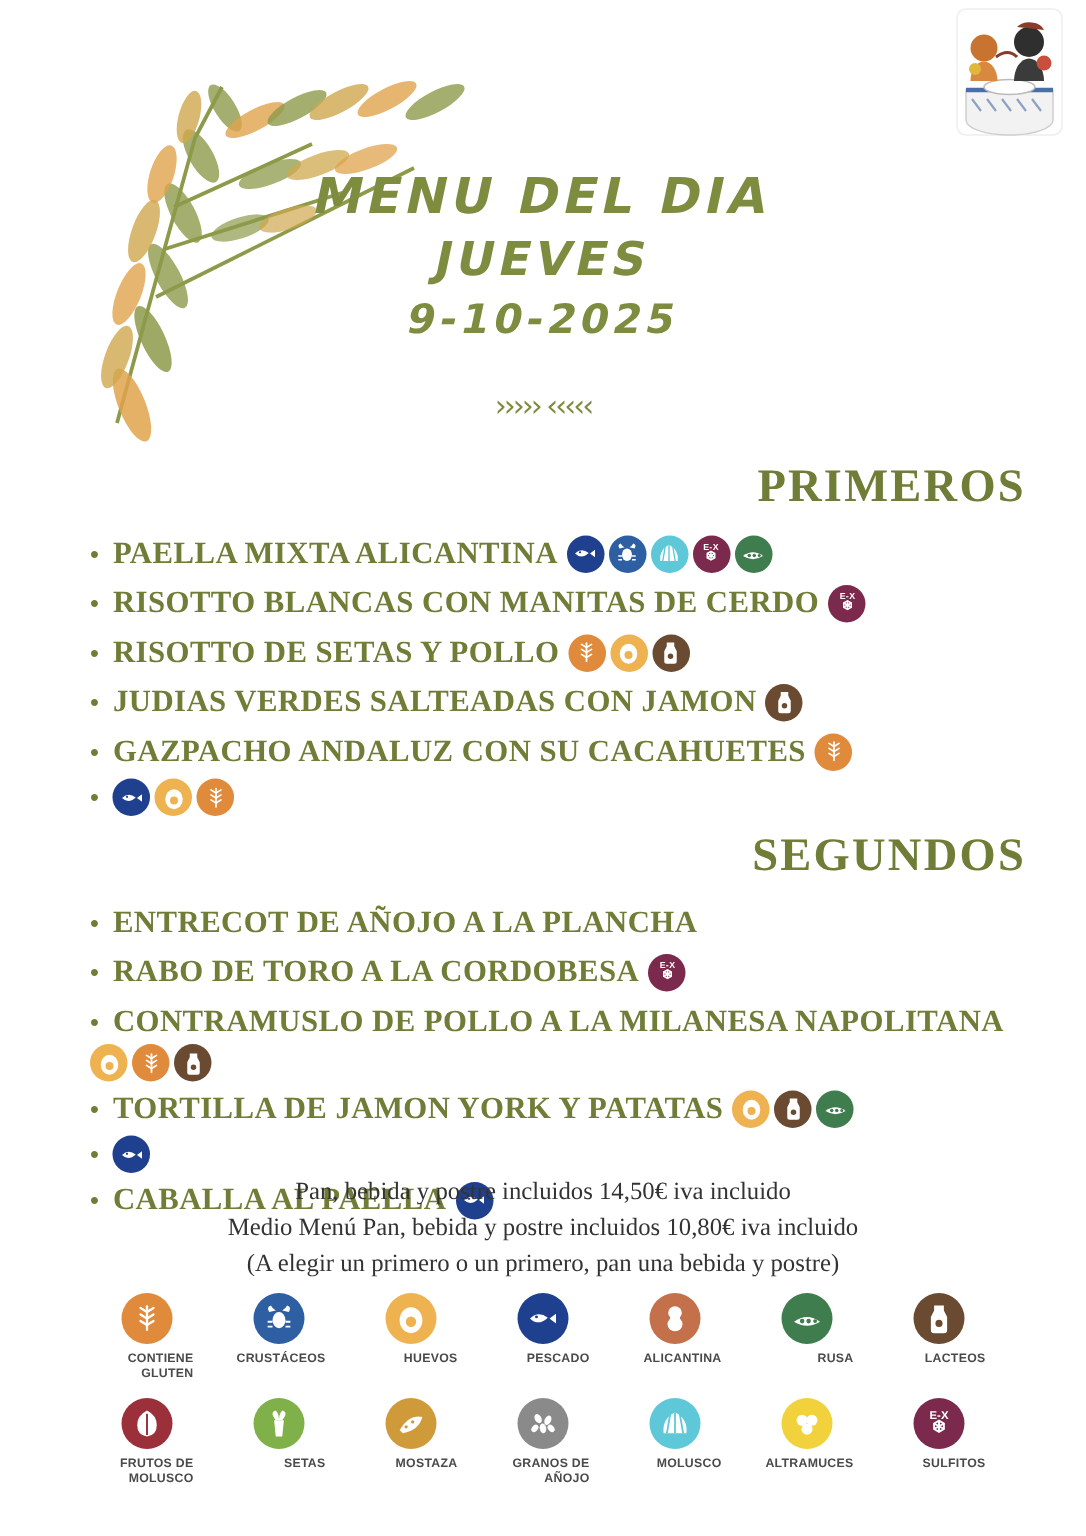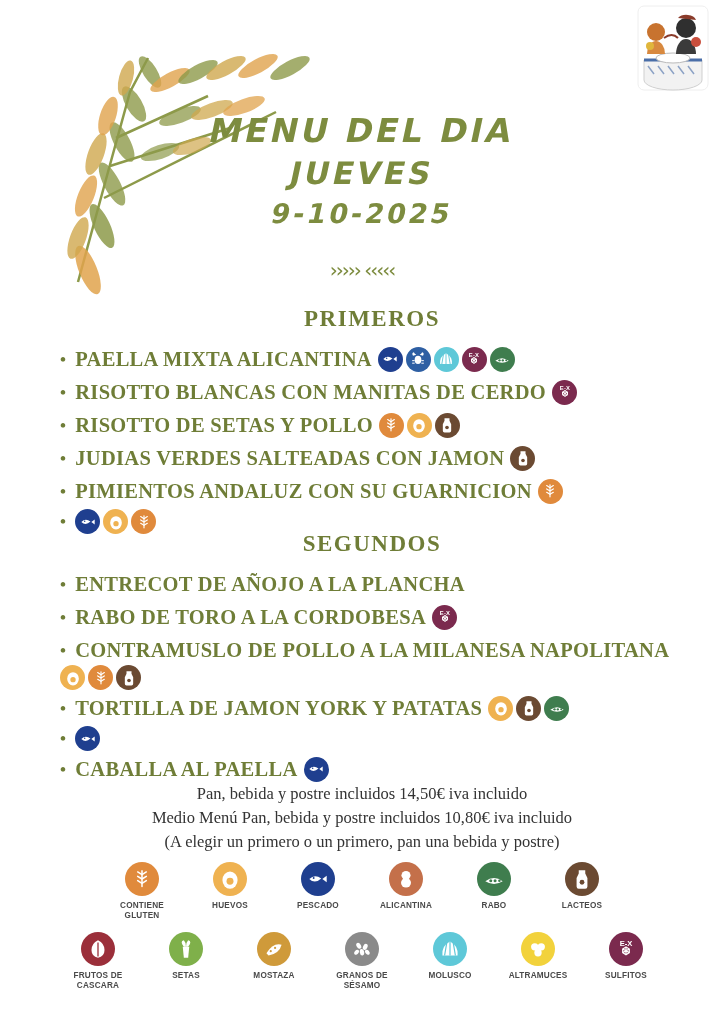--- a/index.html
+++ b/index.html
@@ -36,22 +36,22 @@
   .t3{font-size:27px;line-height:40px;}
 
   .divider{
     position:absolute;left:0;right:0;top:258px;text-align:center;
     color:#7d8c3f;font-size:20px;letter-spacing:-2px;
     font-family:"DejaVu Sans", sans-serif;
   }
 
   
   .section-head{
-    text-align:center;color:#6f7d37;font-weight:bold;
-    font-size:23px;letter-spacing:1.5px;
+    text-align:right;color:#6f7d37;font-weight:bold;
+    font-size:31px;letter-spacing:1.5px;
     font-family:"Liberation Serif", serif;
   }
 
   
   .menu-list{margin:0;padding:0;list-style:none;}
   .menu-item{
     display:flex;align-items:center;flex-wrap:wrap;
     color:#6f7d37;font-weight:bold;font-size:20.5px;
     letter-spacing:.3px;line-height:30px;
     margin-bottom:3px;
@@ -75,21 +75,21 @@
   .prices{
     text-align:center;color:#333;font-size:16.5px;line-height:24px;
     font-family:"Liberation Serif", serif;
   }
 
   
   .legend-row{
     display:flex;justify-content:center;align-items:flex-start;
     gap:26px;
   }
-  .legend-cell{width:62px;text-align:center;}
+  .legend-cell{width:62px;text-align:right;}
   .legend-badge{
     width:34px;height:34px;border-radius:50%;
     margin:0 auto 5px auto;
     display:flex;align-items:center;justify-content:center;
     color:#fff;
   }
   .legend-label{
     font-size:8.2px;color:#4a4a4a;font-weight:bold;
     font-family:"Liberation Sans",sans-serif;
     line-height:10px;letter-spacing:.2px;
@@ -267,21 +267,21 @@
           <svg width="20" height="20" viewBox="0 0 24 24">
             <g fill="#fff">
               <path d="M9 4 h6 v3 l2 4 v8 a2 2 0 0 1 -2 2 h-6 a2 2 0 0 1 -2 -2 v-8 l2-4z"></path>
             </g>
             <circle cx="12" cy="15" r="2.2" fill="#6b4a32"></circle>
           </svg>
         </span>
       </li>
       <li class="menu-item">
         <span class="bullet">•</span>
-        <span class="item-text">PIMIENTOS ANDALUZ CON SU GUARNICION</span>
+        <span class="item-text">GAZPACHO ANDALUZ CON SU CACAHUETES</span>
         <span class="badge" style="background: rgb(224, 138, 60); width: 25px; height: 25px;">
           <svg width="20" height="20" viewBox="0 0 24 24">
             <g stroke="#fff" stroke-width="1.4" fill="none" stroke-linecap="round">
               <path d="M12 4.5 V19"></path>
               <path d="M12 8 l4-2.5M12 8 l-4-2.5M12 12 l4-2.5M12 12 l-4-2.5M12 16 l4-2.5M12 16 l-4-2.5"></path>
             </g>
           </svg>
         </span>
       </li>
       <li class="menu-item">
@@ -306,21 +306,21 @@
             <g stroke="#fff" stroke-width="1.4" fill="none" stroke-linecap="round">
               <path d="M12 4.5 V19"></path>
               <path d="M12 8 l4-2.5M12 8 l-4-2.5M12 12 l4-2.5M12 12 l-4-2.5M12 16 l4-2.5M12 16 l-4-2.5"></path>
             </g>
           </svg>
         </span>
       </li>
     </ul>
 </div>
 
-<div style="position:absolute;left:60px;right:40px;top:531px;">
+<div style="position:absolute;left:60px;right:40px;top:552px;">
   <div class="section-head">SEGUNDOS</div>
   <ul class="menu-list" id="list-1" style="margin-top:12px;">
       <li class="menu-item">
         <span class="bullet">•</span>
         <span class="item-text">ENTRECOT DE AÑOJO A LA PLANCHA</span>
       </li>
       <li class="menu-item">
         <span class="bullet">•</span>
         <span class="item-text">RABO DE TORO A LA CORDOBESA</span>
         <span class="badge" style="background: rgb(123, 42, 78); width: 25px; height: 25px;">
@@ -430,20 +430,33 @@
           <svg width="26" height="26" viewBox="0 0 24 24">
             <g stroke="#fff" stroke-width="1.4" fill="none" stroke-linecap="round">
               <path d="M12 4.5 V19"></path>
               <path d="M12 8 l4-2.5M12 8 l-4-2.5M12 12 l4-2.5M12 12 l-4-2.5M12 16 l4-2.5M12 16 l-4-2.5"></path>
             </g>
           </svg>
         </div>
         <div class="legend-label">CONTIENE GLUTEN</div>
       </div>
       <div class="legend-cell">
+        <div class="legend-badge" style="background: rgb(46, 95, 163);">
+          <svg width="26" height="26" viewBox="0 0 24 24">
+            <g fill="#fff">
+              <ellipse cx="12" cy="13" rx="4" ry="5"></ellipse>
+              <path d="M6 8 q-2-3 1-4 q1 2 3 3z"></path>
+              <path d="M18 8 q2-3-1-4 q-1 2-3 3z"></path>
+              <path d="M5 14 h3M16 14 h3M5 17 h3M16 17 h3" stroke="#fff" stroke-width="1.2"></path>
+            </g>
+          </svg>
+        </div>
+        <div class="legend-label">CRUSTÁCEOS</div>
+      </div>
+      <div class="legend-cell">
         <div class="legend-badge" style="background: rgb(239, 178, 81);">
           <svg width="26" height="26" viewBox="0 0 24 24">
             <ellipse cx="12" cy="13" rx="7" ry="8" fill="#fff"></ellipse>
             <circle cx="12" cy="14" r="3.2" fill="#efb251"></circle>
           </svg>
         </div>
         <div class="legend-label">HUEVOS</div>
       </div>
       <div class="legend-cell">
         <div class="legend-badge" style="background: rgb(31, 63, 143);">
@@ -473,21 +486,21 @@
         <div class="legend-badge" style="background: rgb(63, 125, 78);">
           <svg width="26" height="26" viewBox="0 0 24 24">
             <g fill="#fff">
               <path d="M4 14 q8-6 16 0 q-8 5-16 0z"></path>
               <circle cx="9" cy="13.6" r="1.4" fill="#3f7d4e"></circle>
               <circle cx="13" cy="13.6" r="1.4" fill="#3f7d4e"></circle>
               <circle cx="17" cy="13.6" r="1.2" fill="#3f7d4e"></circle>
             </g>
           </svg>
         </div>
-        <div class="legend-label">RABO</div>
+        <div class="legend-label">RUSA</div>
       </div>
       <div class="legend-cell">
         <div class="legend-badge" style="background: rgb(107, 74, 50);">
           <svg width="26" height="26" viewBox="0 0 24 24">
             <g fill="#fff">
               <path d="M9 4 h6 v3 l2 4 v8 a2 2 0 0 1 -2 2 h-6 a2 2 0 0 1 -2 -2 v-8 l2-4z"></path>
             </g>
             <circle cx="12" cy="15" r="2.2" fill="#6b4a32"></circle>
           </svg>
         </div>
@@ -499,21 +512,21 @@
   <div class="legend-row" id="legend-1">
       <div class="legend-cell">
         <div class="legend-badge" style="background: rgb(155, 47, 58);">
           <svg width="26" height="26" viewBox="0 0 24 24">
             <g fill="#fff">
               <path d="M12 4 q6 3 6 9 q0 6-6 7 q-6-1-6-7 q0-6 6-9z"></path>
             </g>
             <path d="M12 6 V19" stroke="#9b2f3a" stroke-width="1.2"></path>
           </svg>
         </div>
-        <div class="legend-label">FRUTOS DE CASCARA</div>
+        <div class="legend-label">FRUTOS DE MOLUSCO</div>
       </div>
       <div class="legend-cell">
         <div class="legend-badge" style="background: rgb(127, 176, 74);">
           <svg width="26" height="26" viewBox="0 0 24 24">
             <g fill="#fff">
               <path d="M10 10 q-4-5 0-6 q2 2 2 6z"></path>
               <path d="M14 10 q4-5 0-6 q-2 2-2 6z"></path>
               <path d="M9 10 h6 l-1 10 h-4z"></path>
             </g>
           </svg>
@@ -537,21 +550,21 @@
           <svg width="26" height="26" viewBox="0 0 24 24">
             <g fill="#fff">
               <ellipse cx="9" cy="9" rx="2" ry="3" transform="rotate(-30 9 9)"></ellipse>
               <ellipse cx="15" cy="10" rx="2" ry="3" transform="rotate(25 15 10)"></ellipse>
               <ellipse cx="12" cy="15" rx="2" ry="3" transform="rotate(-10 12 15)"></ellipse>
               <ellipse cx="7" cy="15" rx="1.8" ry="2.6" transform="rotate(40 7 15)"></ellipse>
               <ellipse cx="17" cy="15" rx="1.8" ry="2.6" transform="rotate(-40 17 15)"></ellipse>
             </g>
           </svg>
         </div>
-        <div class="legend-label">GRANOS DE SÉSAMO</div>
+        <div class="legend-label">GRANOS DE AÑOJO</div>
       </div>
       <div class="legend-cell">
         <div class="legend-badge" style="background: rgb(94, 200, 216);">
           <svg width="26" height="26" viewBox="0 0 24 24">
             <g fill="#fff">
               <path d="M12 5 q8 4 7 13 h-14 q-1-9 7-13z"></path>
               <path d="M12 5 V18 M9 6.4 L7 18 M15 6.4 L17 18" stroke="#5ec8d8" stroke-width="1.1"></path>
             </g>
           </svg>
         </div>

